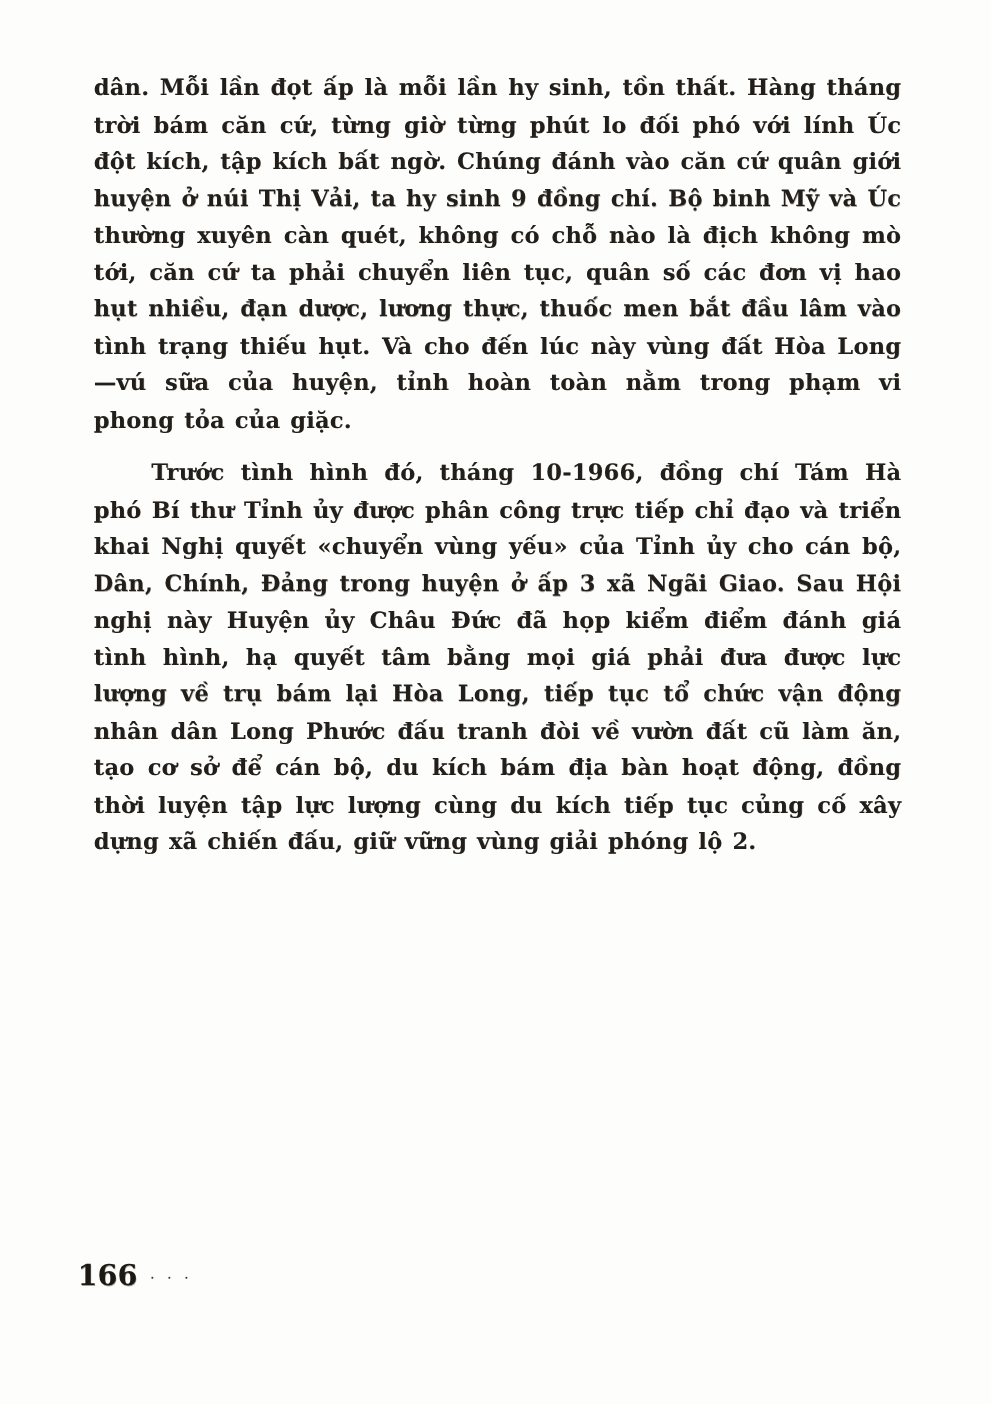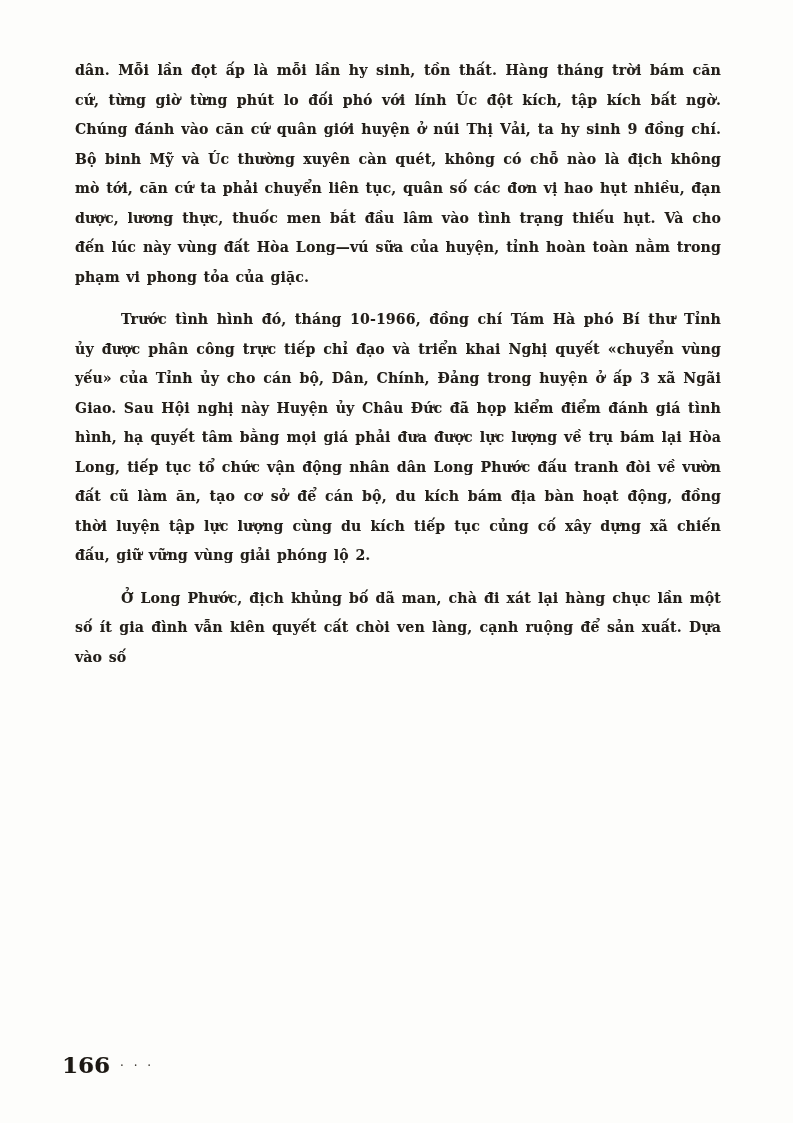--- a/index.html
+++ b/index.html
@@ -21,36 +21,36 @@
   .page-text {
     position: absolute;
     left: 75px;
     top: 56px;
     width: 646px;
   }
   .para {
     margin: 0 0 13px 0;
     font-family: "DejaVu Serif", "Liberation Serif", serif;
     font-weight: 700;
-    font-size: 14px;
+    font-size: 18px;
     line-height: 29.5px;
     color: #221e19;
     text-align: justify;
     text-align-last: left;
     letter-spacing: 0.2px;
     word-spacing: 1.5px;
     text-shadow: 0.3px 0.3px 0 rgba(35, 28, 22, 0.35);
   }
   .para.indent {
     text-indent: 46px;
   }
   .page-footer {
     position: absolute;
     left: 62px;
-    top: 1051px;
+    top: 1007px;
     display: flex;
     align-items: center;
     gap: 10px;
   }
   .page-number {
     font-family: "DejaVu Serif", "Liberation Serif", serif;
     font-weight: 700;
     font-size: 23px;
     color: #1c1813;
     text-shadow: 0.4px 0.4px 0 rgba(30, 24, 18, 0.4);
@@ -63,19 +63,18 @@
     padding-top: 3px;
   }
 </style>
 </head>
 <body>
 
 <div class="scan-page">
   <div class="page-text">
       <p class="para">dân. Mỗi lần đọt ấp là mỗi lần hy sinh, tồn thất. Hàng tháng trời bám căn cứ, từng giờ từng phút lo đối phó với lính Úc đột kích, tập kích bất ngờ. Chúng đánh vào căn cứ quân giới huyện ở núi Thị Vải, ta hy sinh 9 đồng chí. Bộ binh Mỹ và Úc thường xuyên càn quét, không có chỗ nào là địch không mò tới, căn cứ ta phải chuyển liên tục, quân số các đơn vị hao hụt nhiều, đạn dược, lương thực, thuốc men bắt đầu lâm vào tình trạng thiếu hụt. Và cho đến lúc này vùng đất Hòa Long—vú sữa của huyện, tỉnh hoàn toàn nằm trong phạm vi phong tỏa của giặc.</p>
       <p class="para indent">Trước tình hình đó, tháng 10-1966, đồng chí Tám Hà phó Bí thư Tỉnh ủy được phân công trực tiếp chỉ đạo và triển khai Nghị quyết «chuyển vùng yếu» của Tỉnh ủy cho cán bộ, Dân, Chính, Đảng trong huyện ở ấp 3 xã Ngãi Giao. Sau Hội nghị này Huyện ủy Châu Đức đã họp kiểm điểm đánh giá tình hình, hạ quyết tâm bằng mọi giá phải đưa được lực lượng về trụ bám lại Hòa Long, tiếp tục tổ chức vận động nhân dân Long Phước đấu tranh đòi về vườn đất cũ làm ăn, tạo cơ sở để cán bộ, du kích bám địa bàn hoạt động, đồng thời luyện tập lực lượng cùng du kích tiếp tục củng cố xây dựng xã chiến đấu, giữ vững vùng giải phóng lộ 2.</p>
-      <p class="para indent">Ở Long Phước, địch khủng bố dã man, chà đi xát lại hàng chục lần một số ít gia đình vẫn kiên quyết cất chòi ven làng, cạnh ruộng để sản xuất. Dựa vào số</p>
     </div>
   <div class="page-footer">
     <span class="page-number">166</span>
     <span class="print-specks">· · ·</span>
   </div>
 </div>
 
 </body></html>

